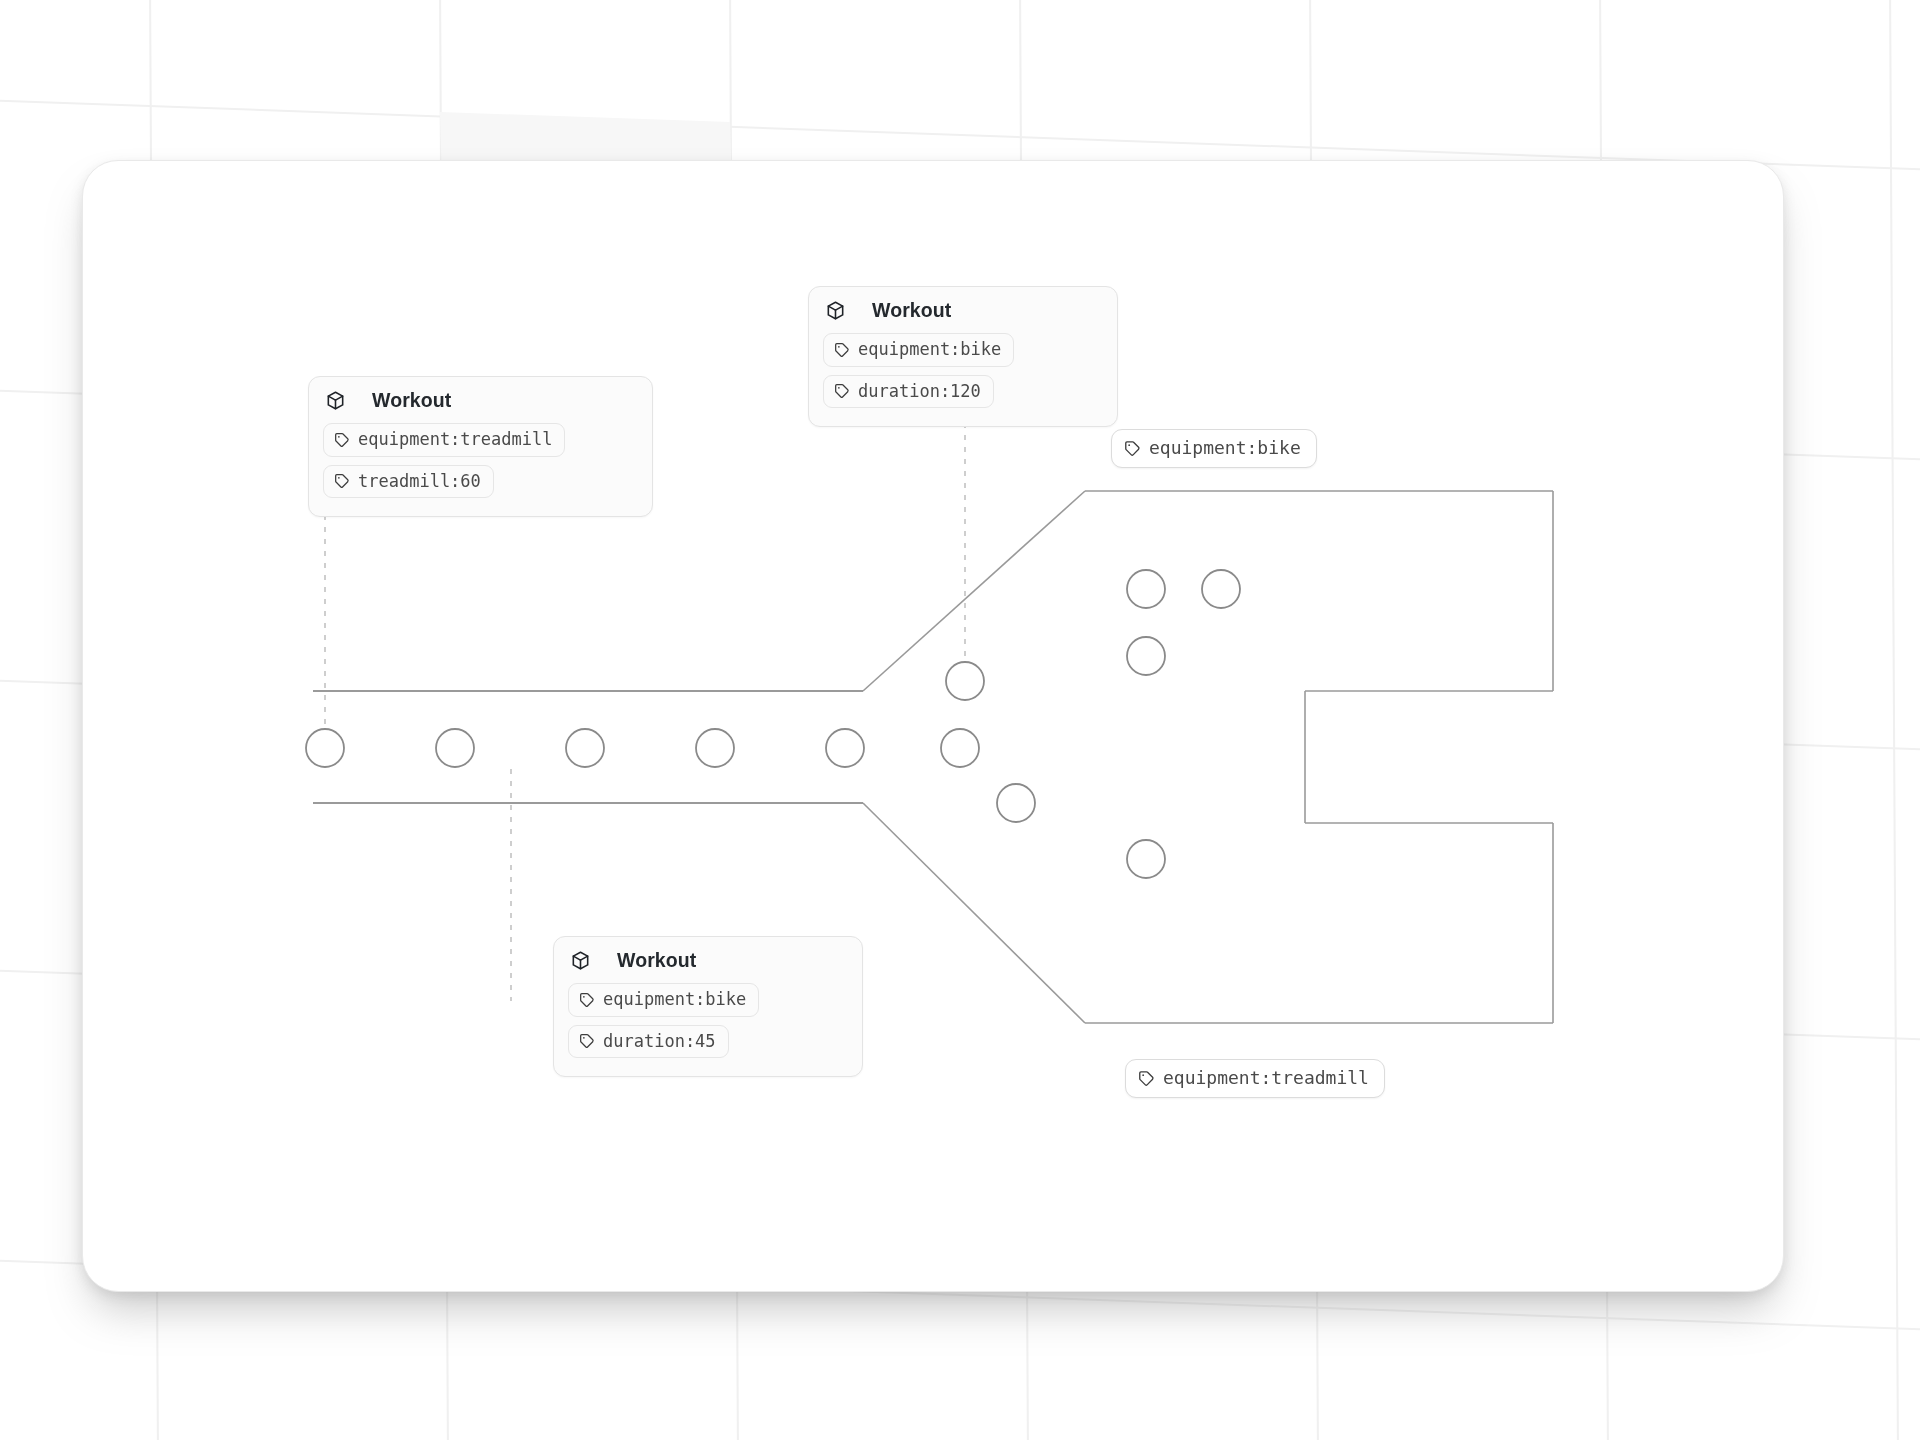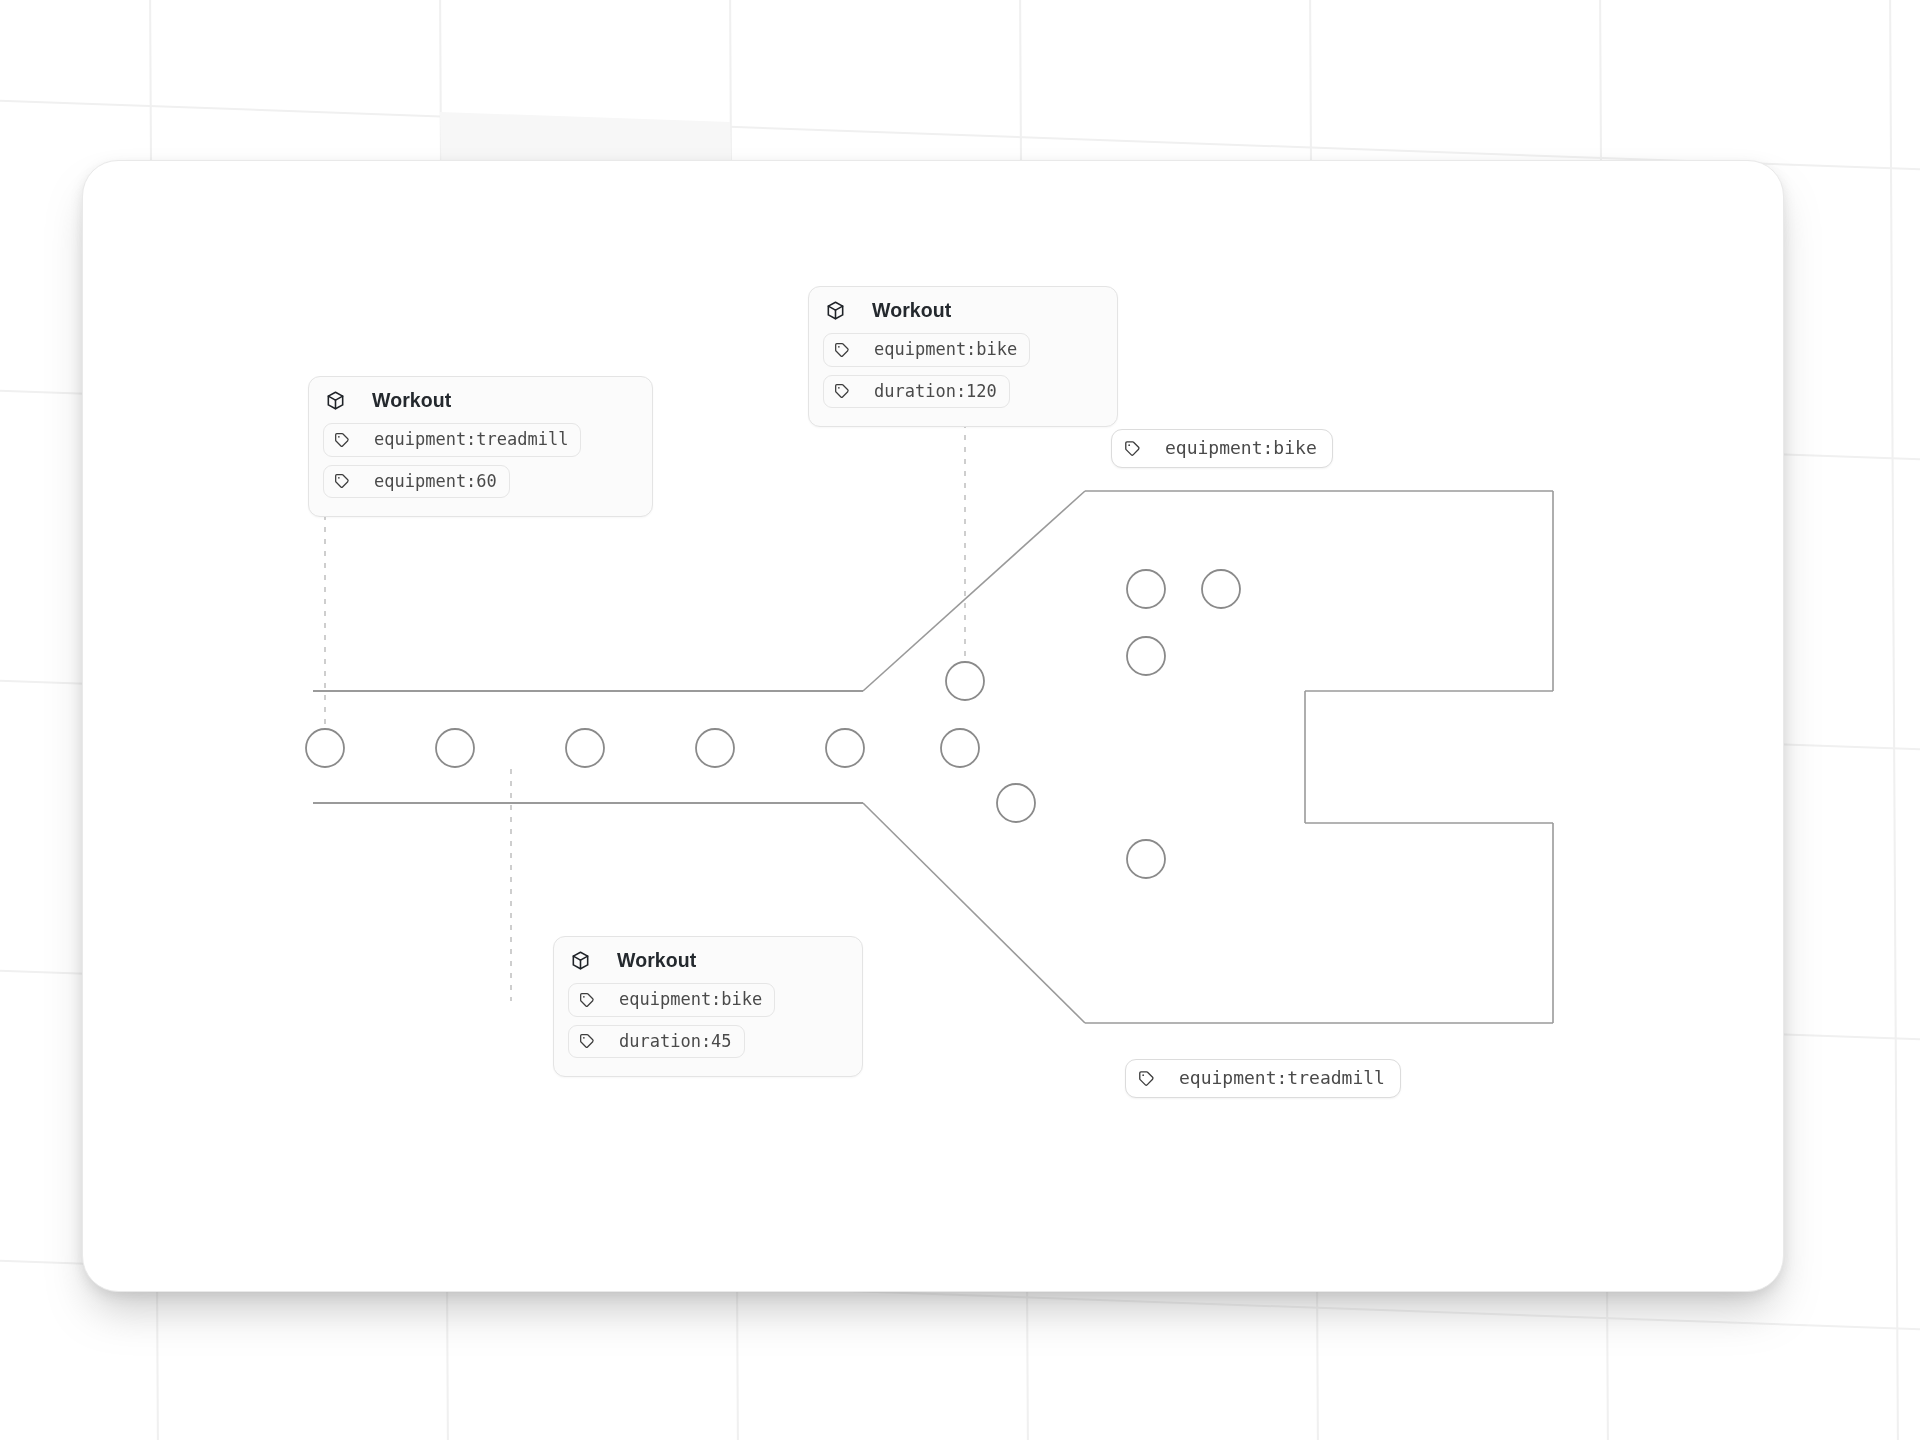--- a/index.html
+++ b/index.html
@@ -41,21 +41,21 @@
     margin-bottom:12px;
     padding-left:2px;
   }
   .node-head .cube-ico{width:21px;height:21px;display:block;flex:0 0 auto;}
   .node-title{
     font-size:19.5px;color:#24292e;font-weight:600;
     letter-spacing:0.1px;line-height:1;
     font-family:"Liberation Sans", sans-serif;
   }
   .tag-chip{
-    display:inline-flex;align-items:center;gap:24px;
+    display:inline-flex;align-items:center;gap:8px;
     border:1px solid #e6e6e6;
     border-radius:9px;
     background:#fbfbfb;
     padding:6px 12px 6px 10px;
     font-family:"DejaVu Sans Mono", monospace;
     font-size:17px;
     color:#4a4a4a;
     line-height:1.15;
     margin-bottom:8px;
     white-space:nowrap;
@@ -180,21 +180,21 @@
         <path d="M20.6 13.2 12.8 21a1.7 1.7 0 0 1-2.4 0l-7.4-7.4a1.7 1.7 0 0 1-.5-1.2V4.2c0-.9.7-1.6 1.6-1.6h8.2c.5 0 .9.2 1.2.5l7.1 7.1a1.7 1.7 0 0 1 0 2.4z"></path>
         <circle cx="7.3" cy="7.3" r="1.25" fill="#3d3d3d" stroke="none"></circle>
       </svg>
       <span class="tag-text">equipment:treadmill</span>
     </div>
     <div class="tag-chip">
       <svg class="tag-ico" viewBox="0 0 24 24" fill="none" stroke="#3d3d3d" stroke-width="1.9" stroke-linecap="round" stroke-linejoin="round">
         <path d="M20.6 13.2 12.8 21a1.7 1.7 0 0 1-2.4 0l-7.4-7.4a1.7 1.7 0 0 1-.5-1.2V4.2c0-.9.7-1.6 1.6-1.6h8.2c.5 0 .9.2 1.2.5l7.1 7.1a1.7 1.7 0 0 1 0 2.4z"></path>
         <circle cx="7.3" cy="7.3" r="1.25" fill="#3d3d3d" stroke="none"></circle>
       </svg>
-      <span class="tag-text">equipment:60</span>
+      <span class="tag-text">treadmill:60</span>
     </div>
   </div>
 
   <div class="node-card" style="left:725px;top:125px;width:310px;">
     <div class="node-head">
       <svg class="cube-ico" viewBox="0 0 24 24" fill="none" stroke="#1f2328" stroke-width="1.8" stroke-linecap="round" stroke-linejoin="round">
         <path d="M12 2.6 20.2 7v10L12 21.4 3.8 17V7z"></path>
         <path d="M3.8 7 12 11.6 20.2 7"></path>
         <path d="M12 11.6V21.4"></path>
       </svg>

